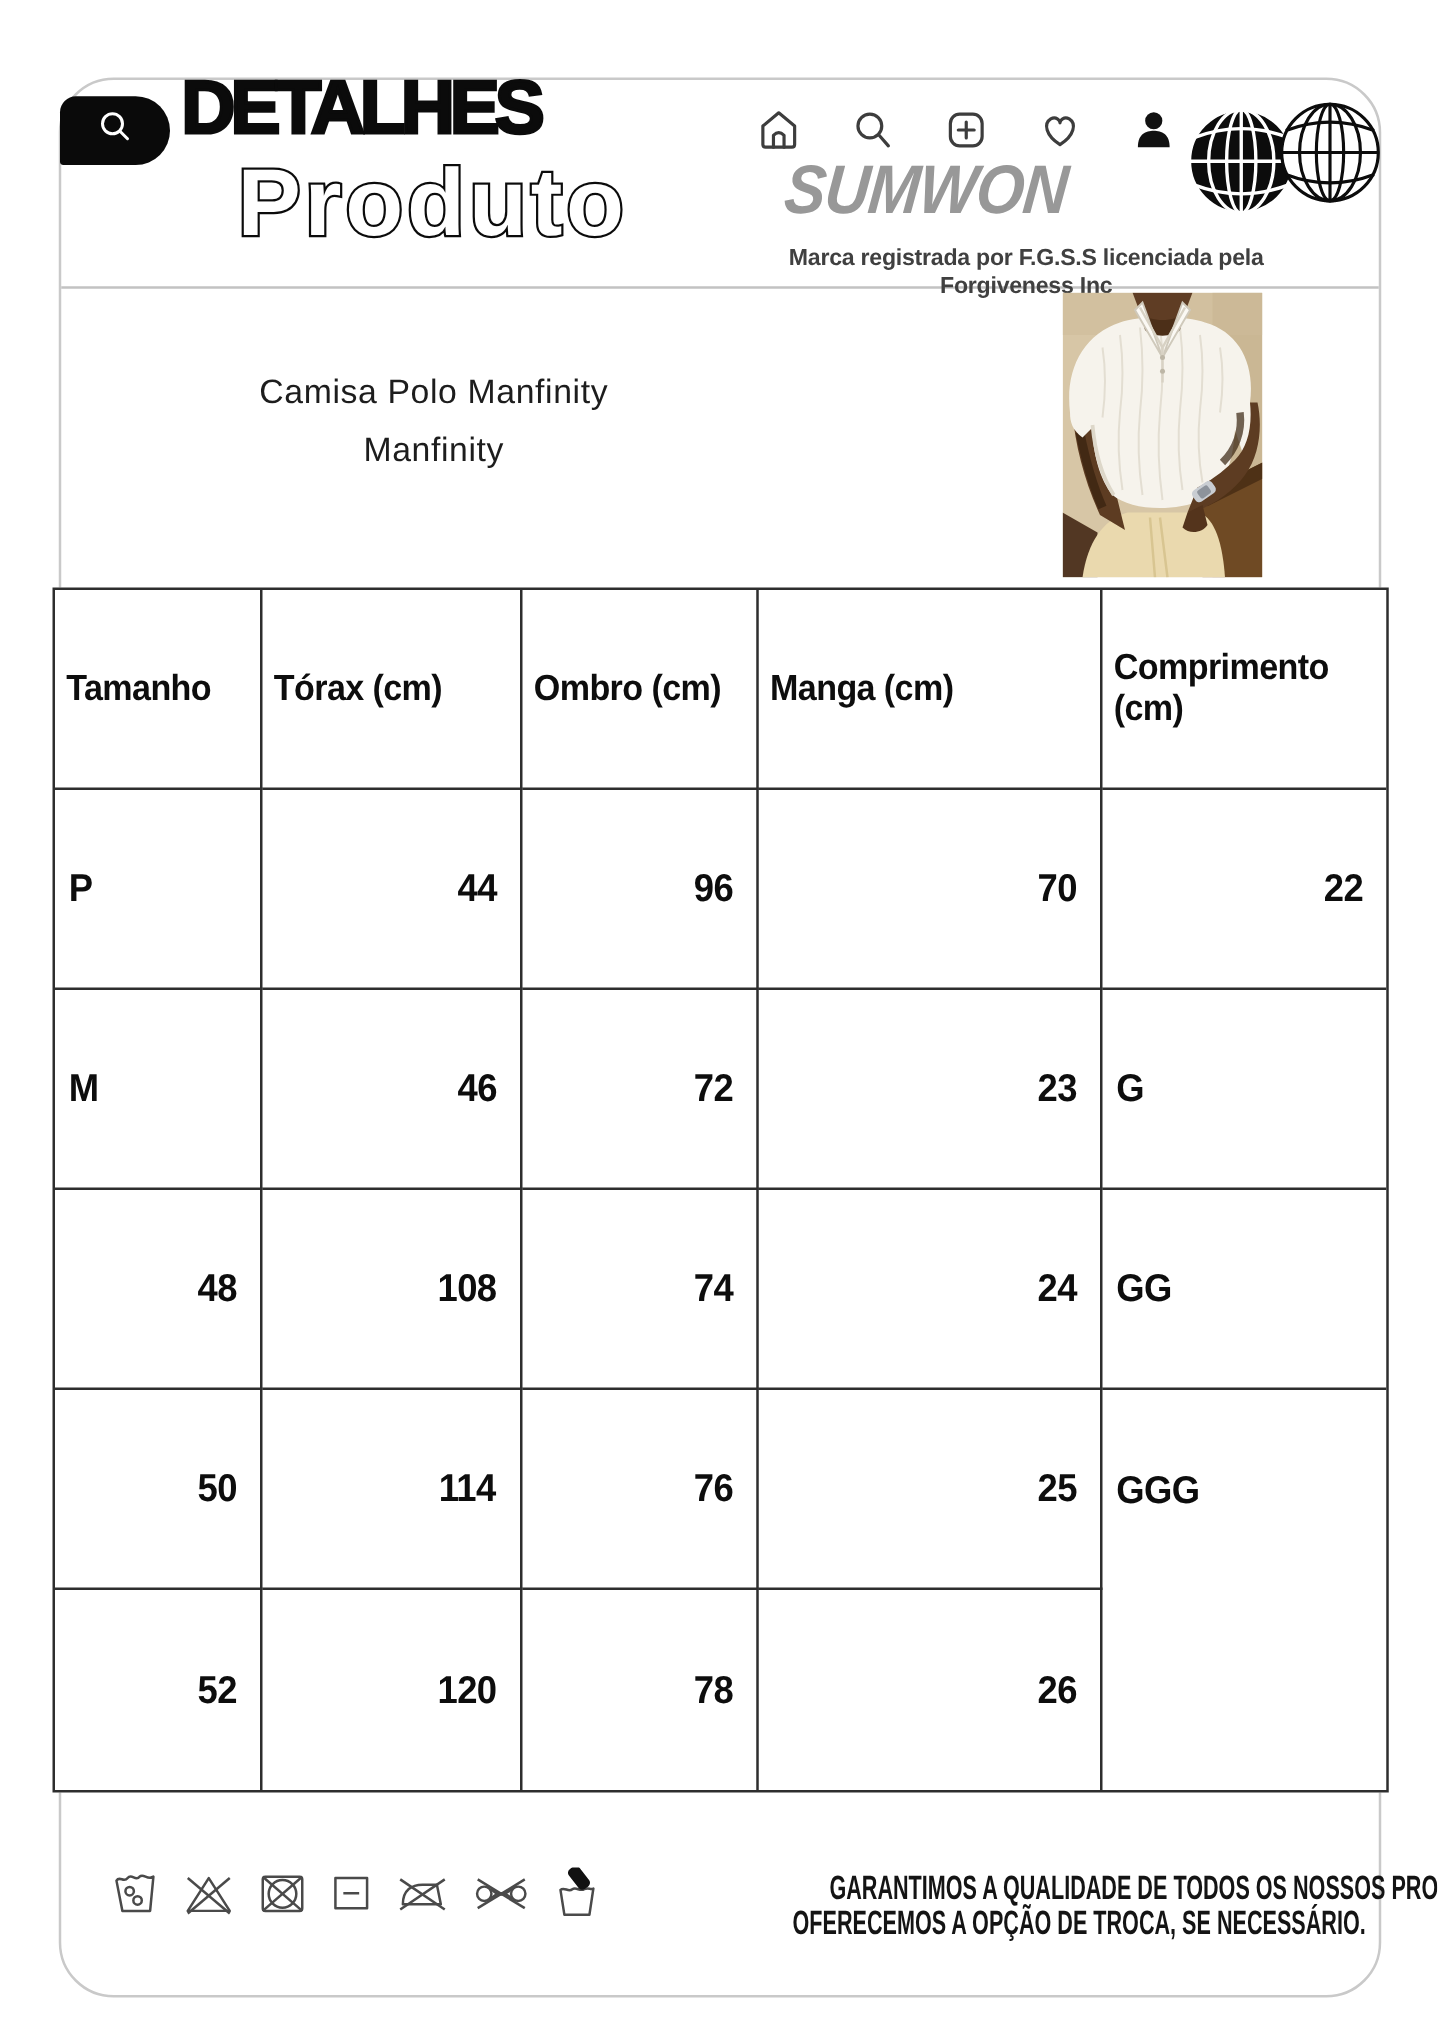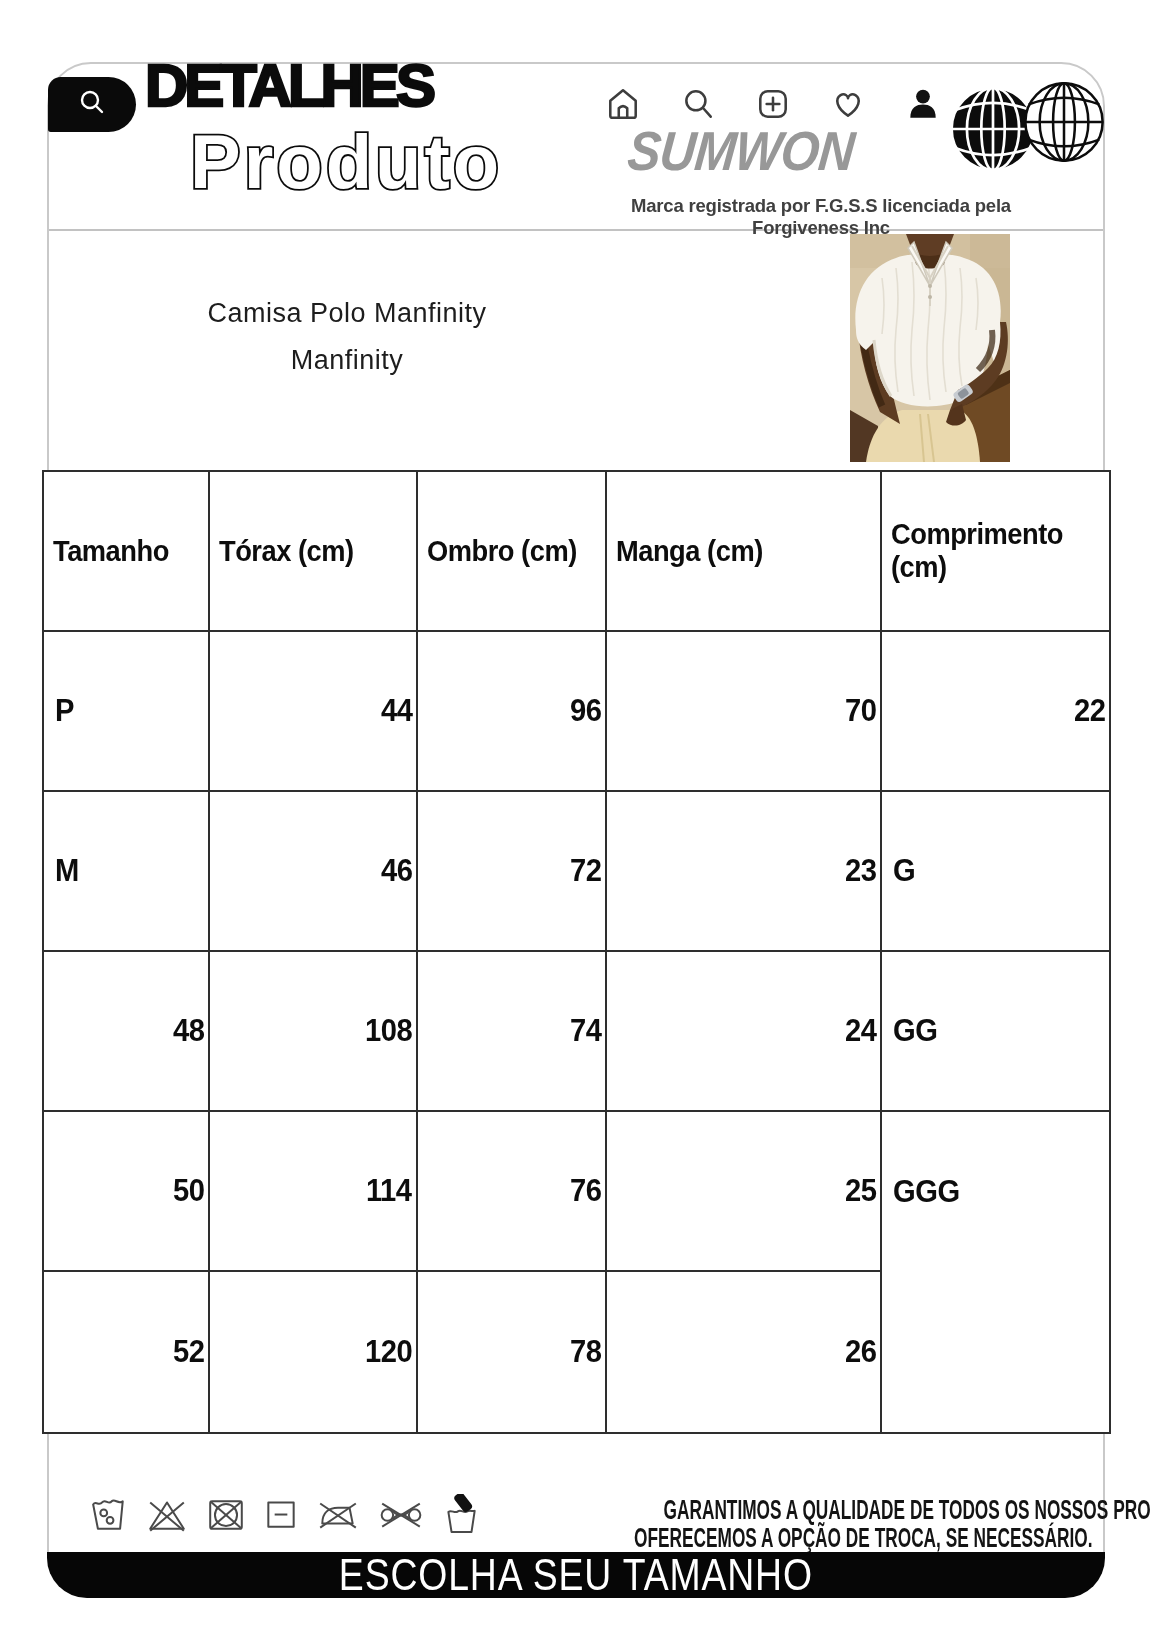--- a/index.html
+++ b/index.html
@@ -43,21 +43,21 @@
   
   .size-table{position:absolute;left:42px;top:470px;display:grid;
               grid-template-columns:166px 208px 189px 275px 227px;grid-auto-rows:160px;
               border:2px solid #2e2e2e;background:#fff;}
   .cell{border-right:2px solid #2e2e2e;border-bottom:2px solid #2e2e2e;
         display:flex;align-items:center;font-weight:bold;color:#0d0d0d;letter-spacing:-.5px;}
   .cell:nth-child(5n){border-right:none;}
   .cell.lastrow{border-bottom:none;}
   .cell.h{font-size:29px;padding-left:9px;}
   .cell.sz{font-size:31px;padding-left:11px;}
-  .cell.num{font-size:31px;justify-content:flex-end;padding-right:4px;}
+  .cell.num{font-size:31px;justify-content:flex-end;padding-right:19px;}
   .cnd-l{display:inline-block;transform:scaleX(.94);transform-origin:left center;}
   .cnd-r{display:inline-block;transform:scaleX(.94);transform-origin:right center;}
 
   
   .care-icons{position:absolute;left:90px;top:1492px;display:flex;gap:18px;align-items:center;height:44px;}
   .care-icons svg{display:block;}
   .guarantee{position:absolute;left:505px;top:1496px;width:572px;text-align:center;
              font-weight:700;color:#141414;font-size:27px;line-height:28px;}
   .guarantee .ln{display:block;white-space:nowrap;}
   .guarantee .ln span{display:inline-block;transform:scaleX(.64);transform-origin:center;}
@@ -350,17 +350,14 @@
         </g>
       </svg>
     </span>
   </div>
 
   <div class="guarantee">
     <span class="ln"><span>GARANTIMOS A QUALIDADE DE TODOS OS NOSSOS PRODUTOS E</span></span>
     <span class="ln"><span>OFERECEMOS A OPÇÃO DE TROCA, SE NECESSÁRIO.</span></span>
   </div>
 
-  <div class="cta-bar">
-    <span class="lbl">ESCOLHA SEU TAMANHO</span>
-  </div>
 
 </div>
 
 </body></html>

